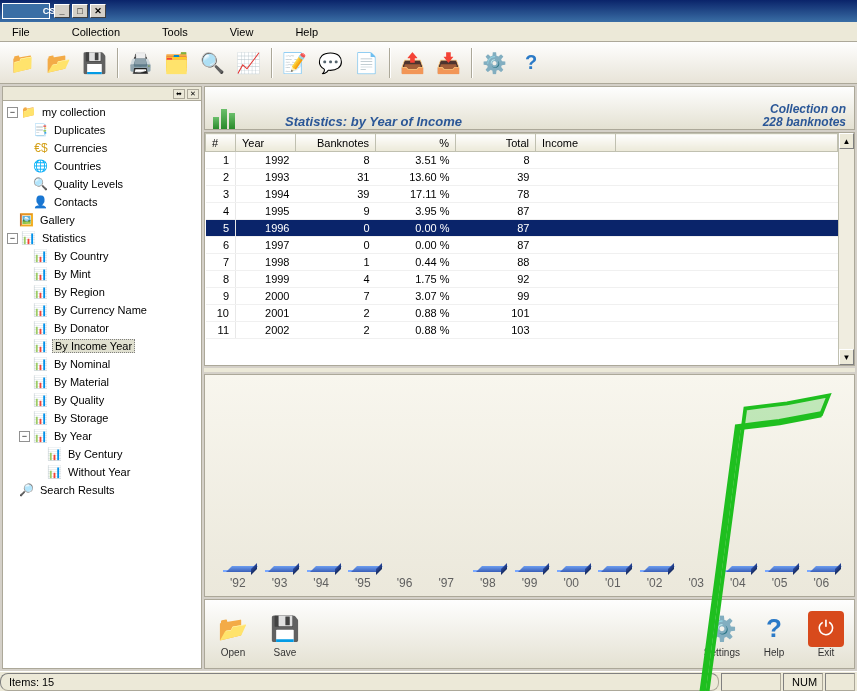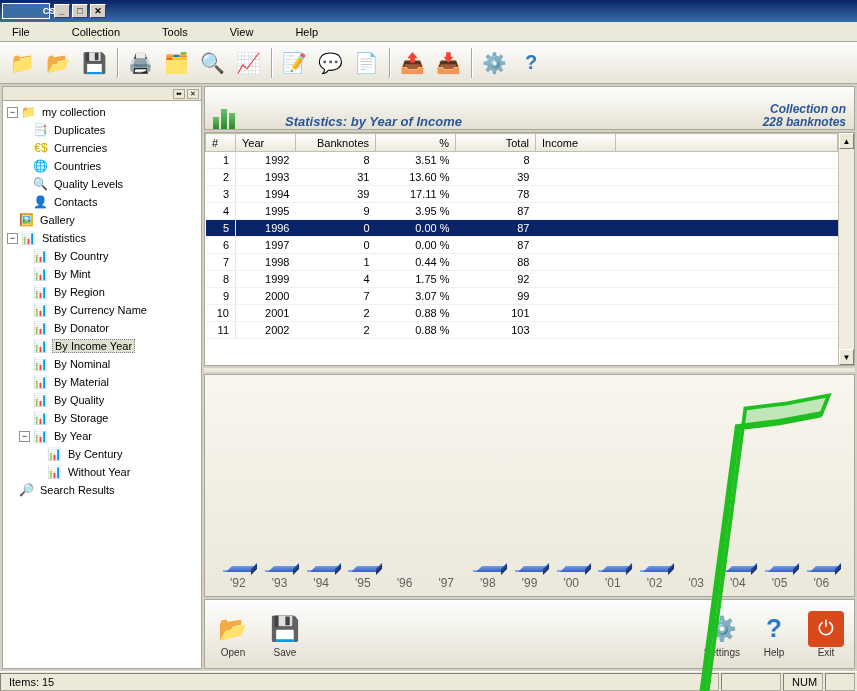--- a/index.html
+++ b/index.html
@@ -66,21 +66,21 @@
 .bar-inner:after{ content:''; position:absolute; top:-6px; right:-6px; bottom:0; width:6px; background:linear-gradient(#2a4a9f,#152a5f); transform:skewY(-45deg);}
 .chart-line { position:absolute; inset:0; }
 .chart-xaxis { position:absolute; left:12px; right:12px; bottom:6px; display:flex; }
 .chart-xaxis span { flex:1; text-align:center; color:#606060; font-size:12px; }
 .bottombar { height:70px; background:linear-gradient(#fefefe,#e4e1d2); border:1px solid #aca899; display:flex; align-items:center; padding:4px 10px; gap:16px; }
 .bbtn { display:flex; flex-direction:column; align-items:center; font-size:10px; color:#333; cursor:default; }
 .bbtn .bicon { width:36px; height:36px; display:flex; align-items:center; justify-content:center; font-size:24px; border-radius:4px; }
 .bbtn.exit .bicon { color:#fff; background:#d84a1c; border-radius:4px; font-size:20px;}
 .statusbar { height:20px; background:#ece9d8; border-top:1px solid #fff; display:flex; align-items:center; font-size:11px; }
 .statusbar .cell { border:1px solid #aca899; border-top-color:#808080; border-left-color:#808080; padding:1px 8px; margin-right:2px; height:18px; display:flex; align-items:center;}
-.statusbar .flex { flex:1; }
+.statusbar .flex { flex:1;border-radius:8px; }
 svg { overflow:visible; }
 </style>
 </head>
 <body>
 
 <div class="titlebar">
   <span class="icon">CS</span>
   <div class="winbtns">
     <div class="winbtn">_</div>
     <div class="winbtn">□</div>

